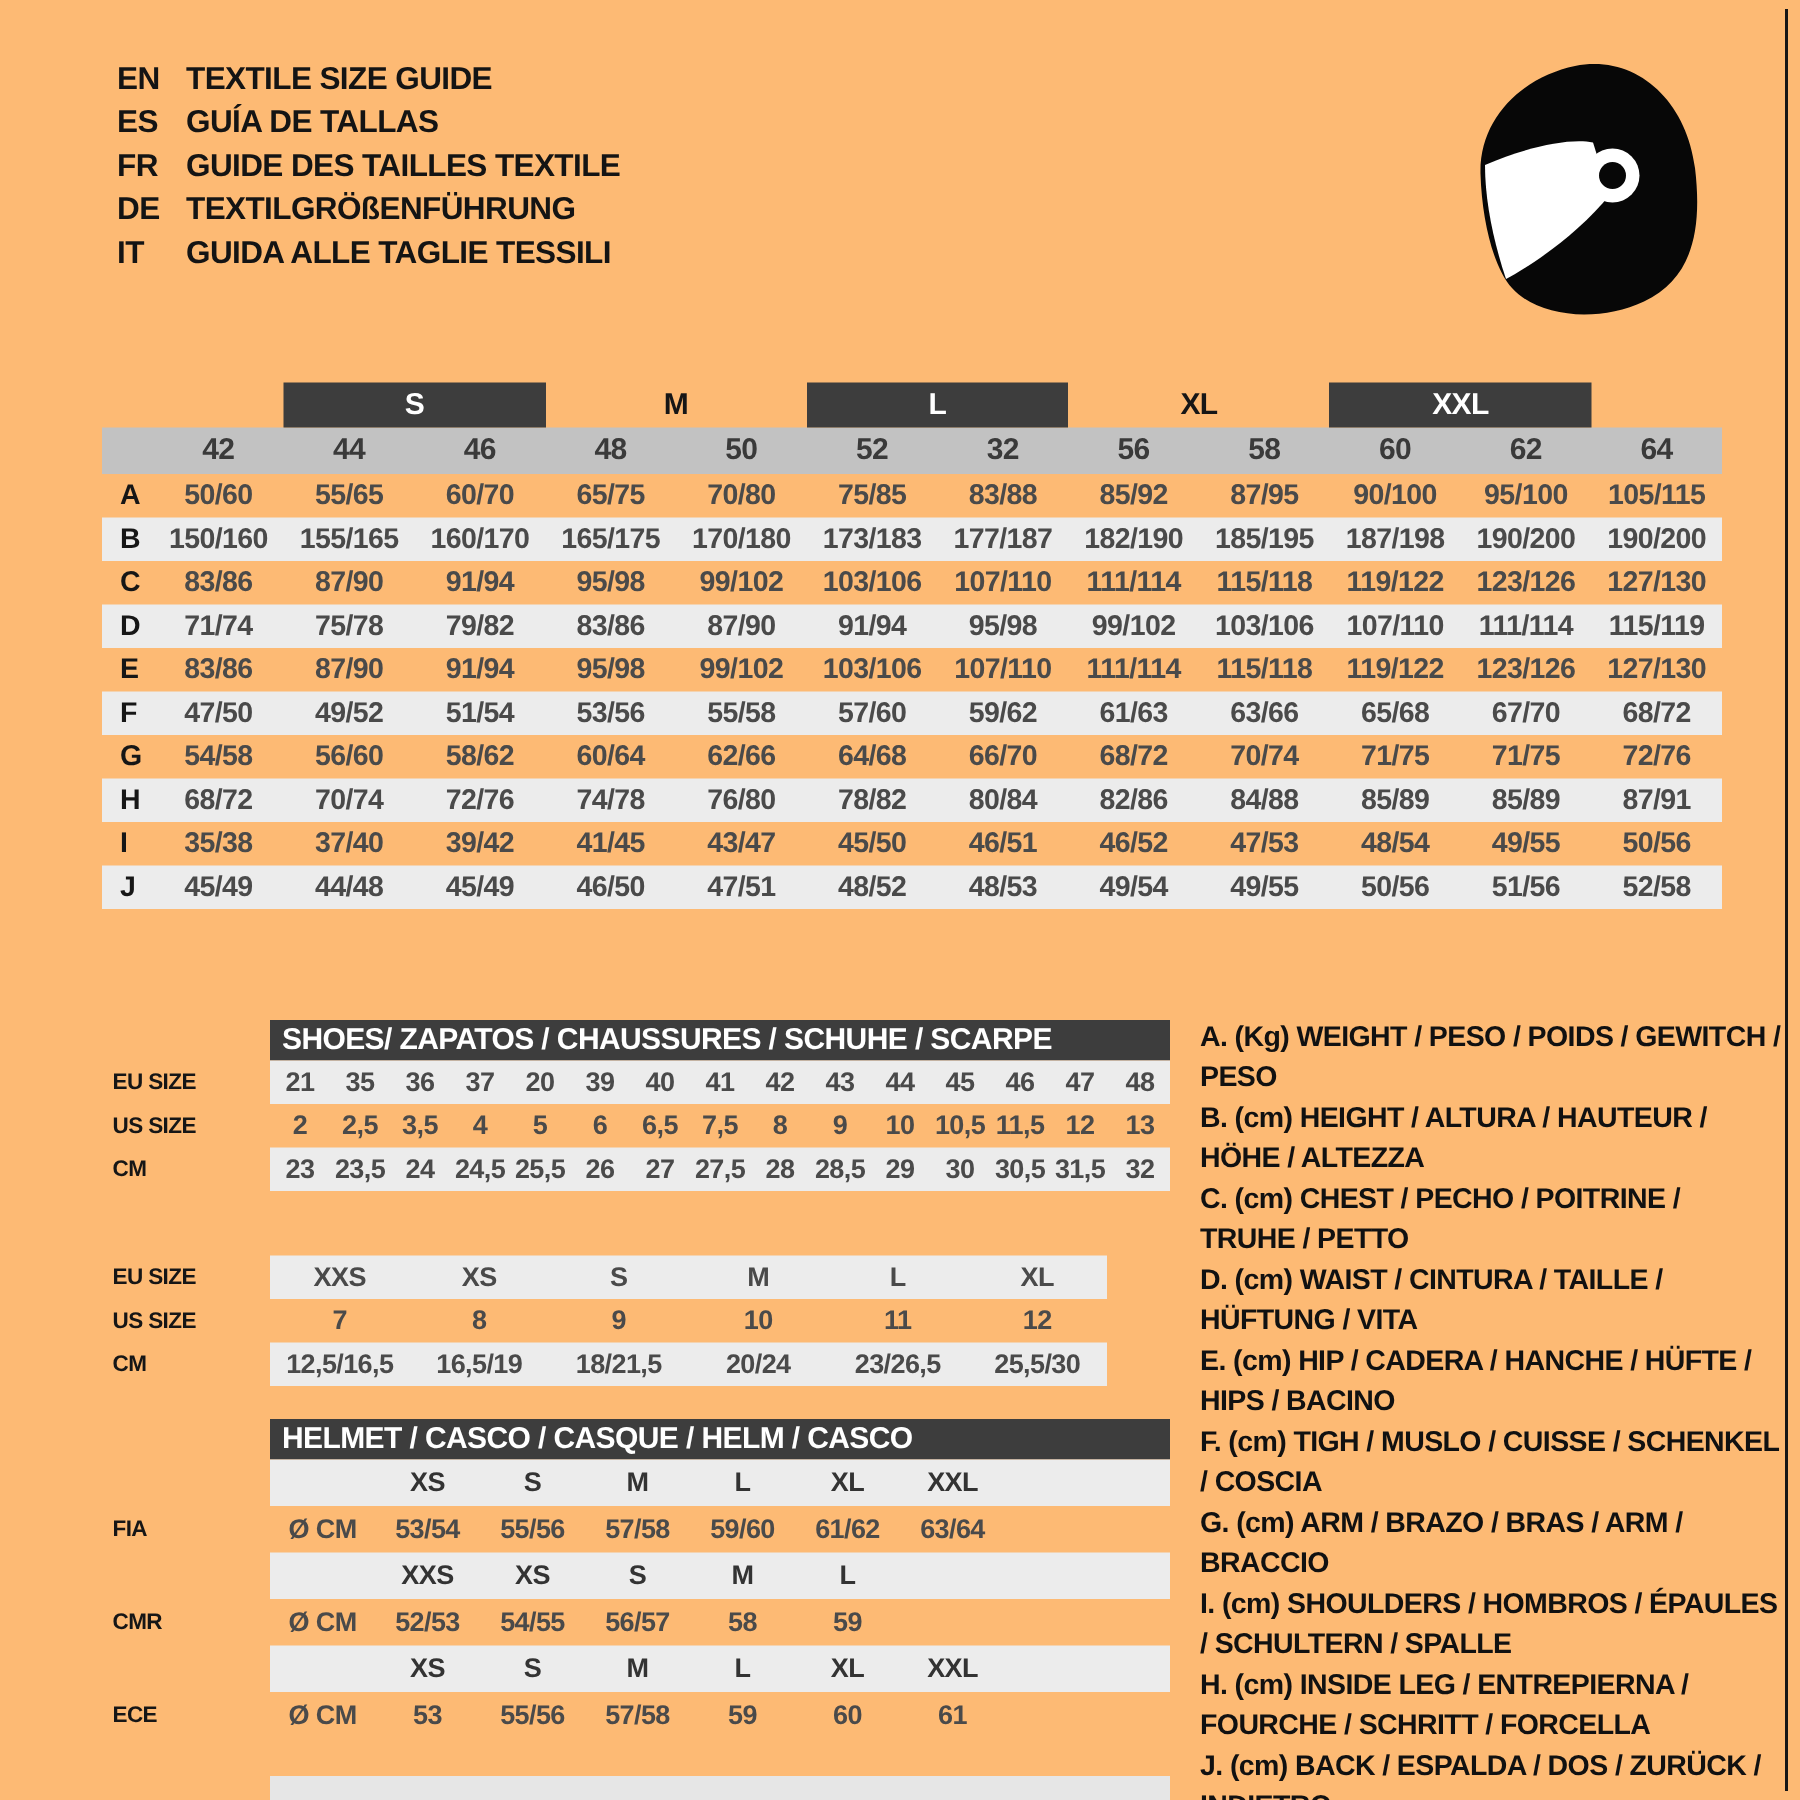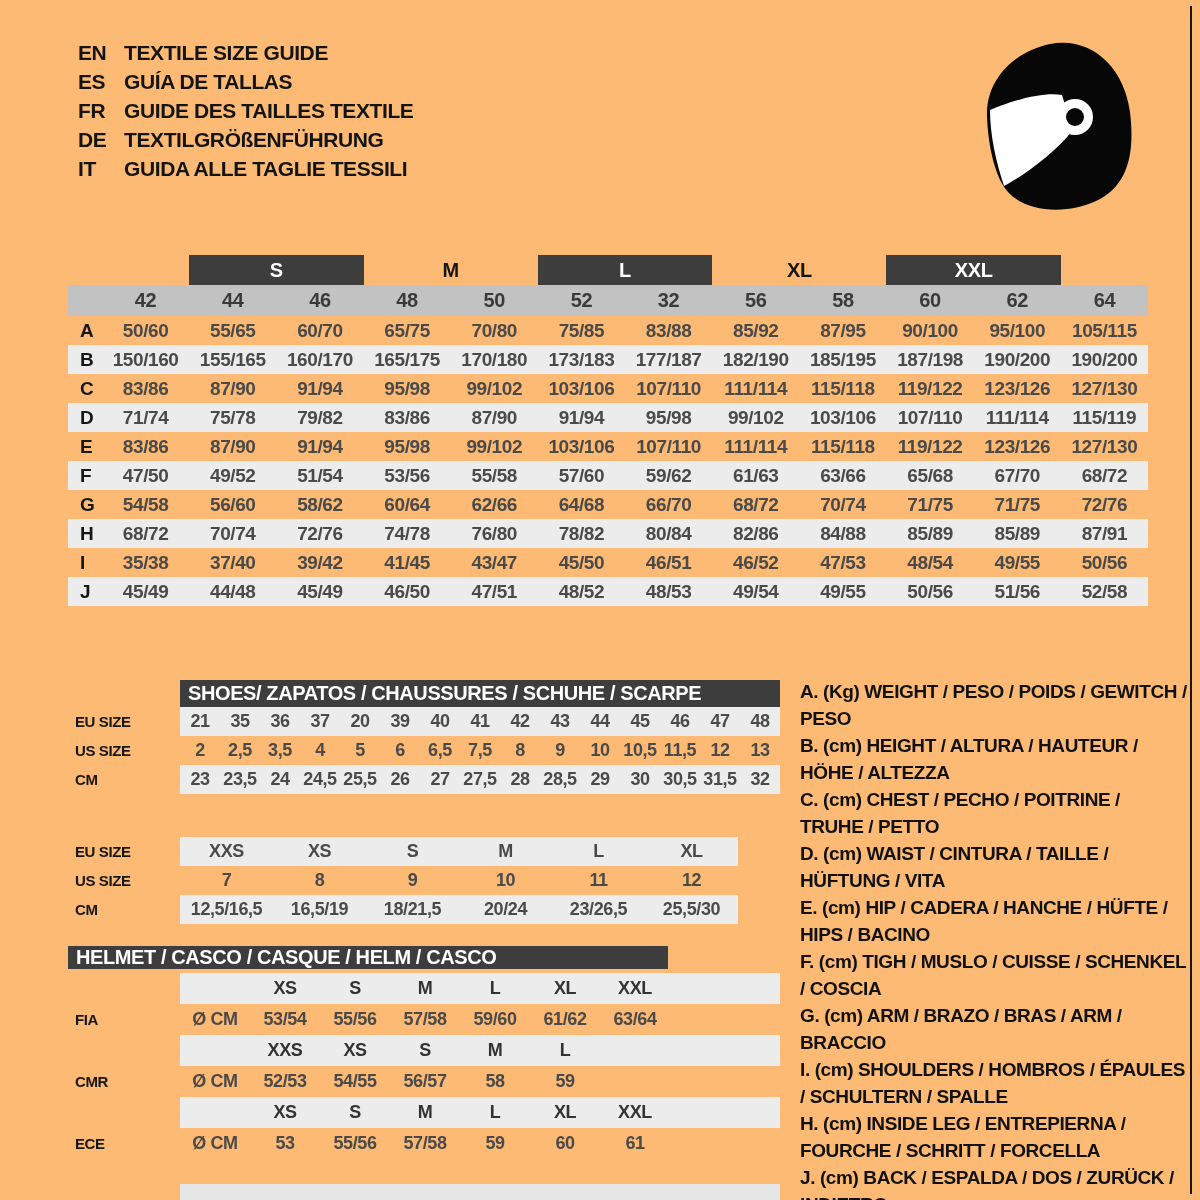--- a/index.html
+++ b/index.html
@@ -37,21 +37,21 @@
   .cells{display:grid;align-items:center;font-size:18px;color:var(--value-gray,#4a4a4a);}
   .cells .hdr{color:#333;}
   #shoes-block{left:68px;top:680px;width:712px;}
   #shoes-block .cells{grid-template-columns:repeat(15,1fr);width:600px;}
   #shoes-block .bar{width:683px;}
   #gloves-block{left:68px;top:810px;width:672px;}
   #gloves-block .cells{grid-template-columns:repeat(6,1fr);width:558px;}
   #gloves-block .bar{width:478px;}
   #helmet-block{left:68px;top:946px;width:712px;}
   #helmet-block .trow{height:31px;}
-  #helmet-block .trow.title-row{height:27px;flex-direction:column;}
+  #helmet-block .trow.title-row{height:27px;}
   #helmet-block .cells{grid-template-columns:70px repeat(6,70px) 1fr;width:600px;}
   #helmet-block .bar{width:600px;}
   #bottom-strip{position:absolute;left:180px;top:1184px;width:600px;height:16px;background:#e6e6e6;}
   
   #legend{position:absolute;left:800px;top:678px;width:388px;font-size:19px;color:#111;}
   .legend-item{line-height:27px;}
 </style>
 </head>
 <body>
 

